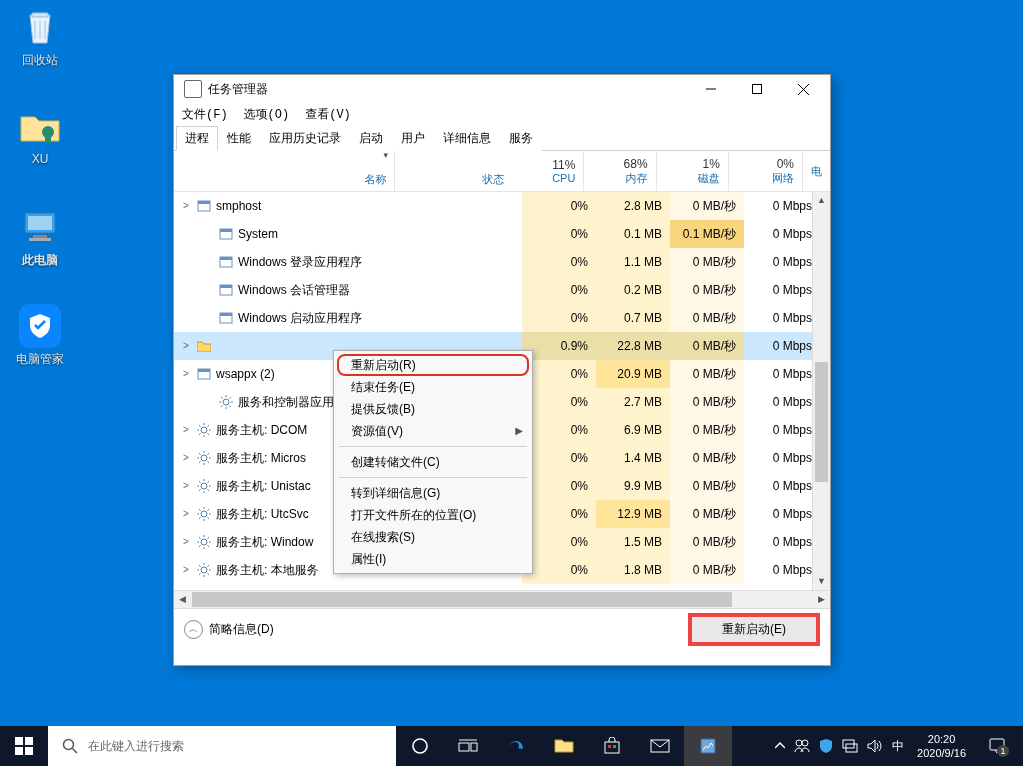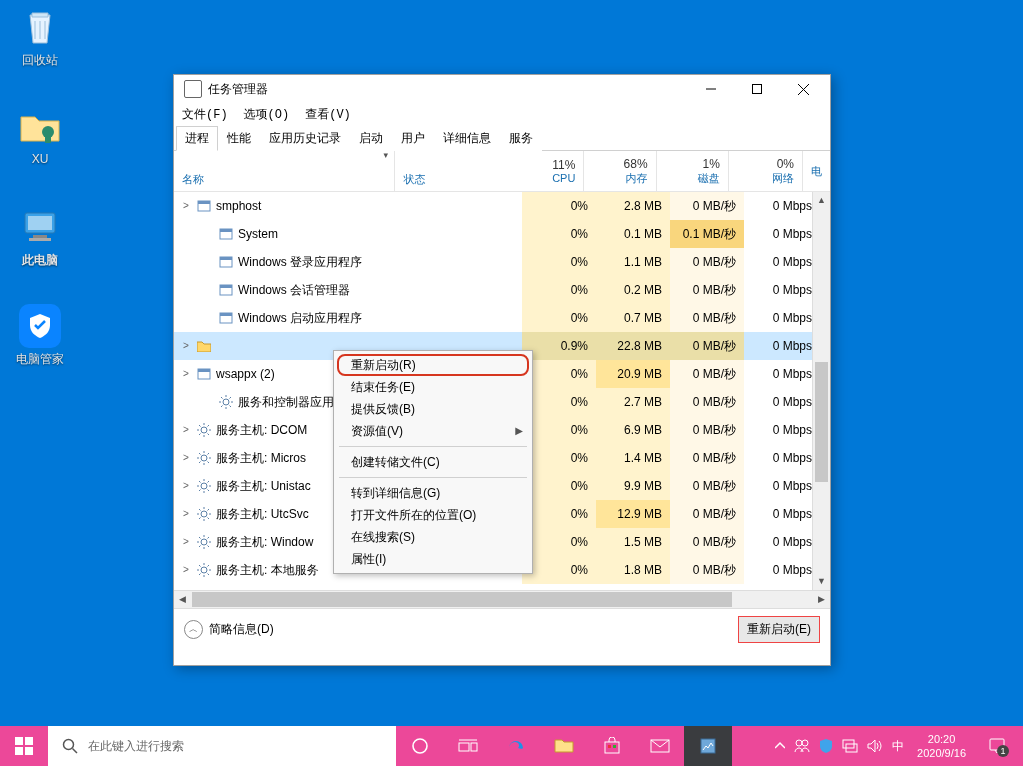--- a/index.html
+++ b/index.html
@@ -36,21 +36,21 @@
     align-items:stretch;}
   .col{border-right:1px solid #e5e5e5;display:flex;flex-direction:column;
     justify-content:center;padding:2px 8px;box-sizing:border-box;}
   .c-name{width:228px;}
   .c-status{width:120px;border-right:none;}
   .c-num{width:74px;text-align:right;}
   .c-net{width:76px;text-align:right;}
   .c-extra{flex:1;border-right:none;}
   .col .pct{text-align:right;color:#333;}
   .col .lab{text-align:right;color:#1a6fb0;font-size:11px;}
-  .c-name .lab,.c-status .lab{text-align:left;color:#1a6fb0;padding-top:16px;}
+  .c-name .lab,.c-status .lab{text-align:right;color:#1a6fb0;padding-top:16px;}
   
   .rows{position:relative;height:398px;overflow:hidden;}
   .row{height:28px;display:flex;align-items:center;border-bottom:none;}
   .row .cell{box-sizing:border-box;padding:0 8px;height:28px;line-height:28px;
     overflow:hidden;white-space:nowrap;}
   .row .c1{width:228px;display:flex;align-items:center;gap:4px;padding-left:6px;}
   .row .c2{width:120px;}
   .row .c3{width:74px;text-align:right;background:#fff3cd;}
   .row .c4{width:74px;text-align:right;background:#fff3cd;}
   .row .c5{width:74px;text-align:right;background:#fff8e7;}
@@ -67,42 +67,42 @@
     display:flex;align-items:center;}
   .hscroll .arrow{width:17px;height:17px;text-align:center;color:#555;
     font-size:9px;line-height:17px;}
   .hscroll .thumb{height:15px;background:#c7c7c7;margin:1px;}
   
   .footer{height:40px;border-top:1px solid #ddd;display:flex;
     align-items:center;padding:0 10px;}
   .fewer{display:flex;align-items:center;gap:6px;cursor:default;}
   .circ{width:17px;height:17px;border:1px solid #888;border-radius:50%;
     display:flex;align-items:center;justify-content:center;font-size:9px;color:#555;}
-  .restart-btn{margin-left:auto;border:1px solid #ef4444;background:#e8e8e8;
-    padding:4px 8px;}
+  .restart-btn{margin-left:auto;border:4px solid #ef4444;background:#e8e8e8;
+    padding:4px 30px;}
   
   .ctxmenu{position:absolute;left:333px;top:350px;width:192px;background:#f8f8f8;
     border:1px solid #b0b0b0;box-shadow:2px 2px 6px rgba(0,0,0,.25);
     padding:3px;z-index:50;}
   .ctxmenu .mi{height:22px;line-height:22px;padding:0 18px 0 14px;
     position:relative;border-radius:8px;}
   .ctxmenu .mi.highlight{outline:2px solid #d6361f;outline-offset:-2px;}
   .ctxmenu .sep{height:1px;background:#d0d0d0;margin:4px 2px;}
   .ctxmenu .mi .arrow{position:absolute;right:6px;top:0;font-size:10px;color:#555;}
   
   .vscroll{position:absolute;right:0;top:0;bottom:0;width:17px;background:#f0f0f0;
     border-left:1px solid #ddd;}
   .vscroll .thumb{position:absolute;left:2px;right:2px;top:170px;height:120px;
     background:#c7c7c7;}
   .vscroll .arrow{position:absolute;left:0;right:0;height:17px;text-align:center;
     font-size:9px;color:#555;line-height:17px;}
   .vscroll .up{top:0;} .vscroll .dn{bottom:0;}
   
   .taskbar{position:absolute;left:0;right:0;bottom:0;height:40px;
-    background:#ec4899;display:flex;align-items:stretch;color:#fff;}
+    background:#0f172a;display:flex;align-items:stretch;color:#fff;}
   .tb-start{width:48px;display:flex;align-items:center;justify-content:center;}
   .winlogo{display:grid;grid-template:repeat(2,8px)/repeat(2,8px);gap:2px;}
   .winlogo span{background:#fff;}
   .tb-search{width:320px;background:#fff;display:flex;align-items:center;
     gap:10px;padding:0 14px;color:#666;}
   .tb-icons{display:flex;}
   .tb-ico{width:48px;display:flex;align-items:center;justify-content:center;
     font-size:18px;}
   .tb-ico.active{background:#3a3c3f;}
   .tray{margin-left:auto;display:flex;align-items:center;gap:9px;

